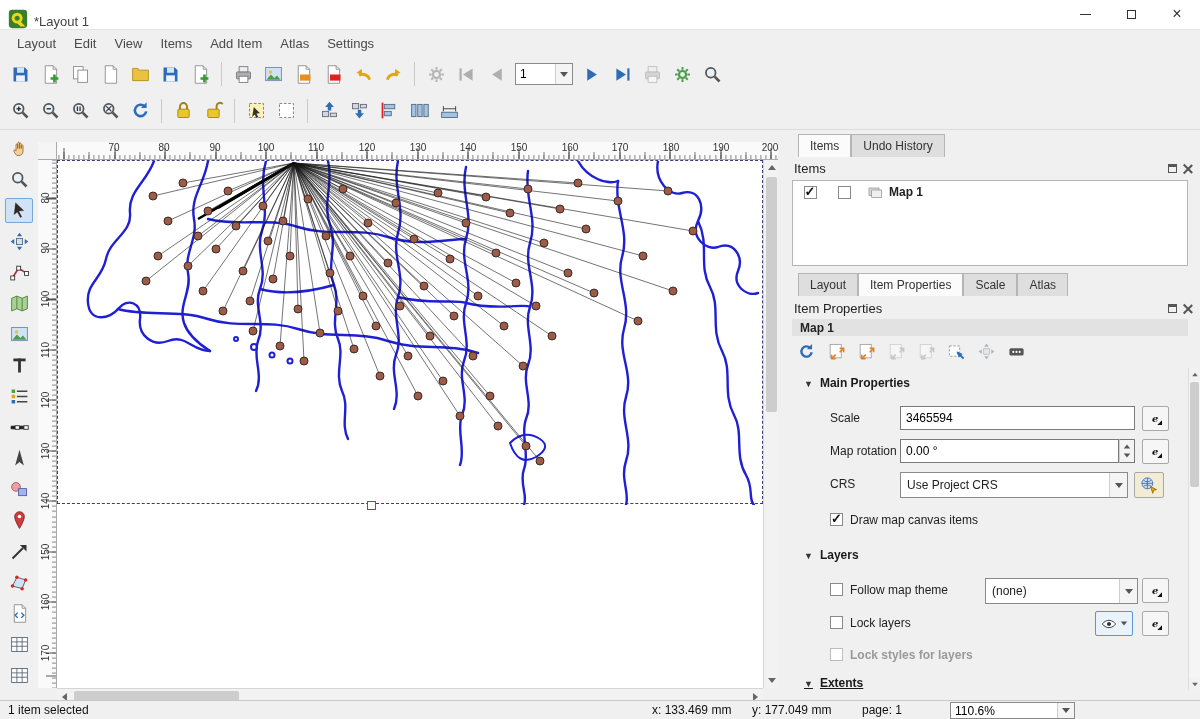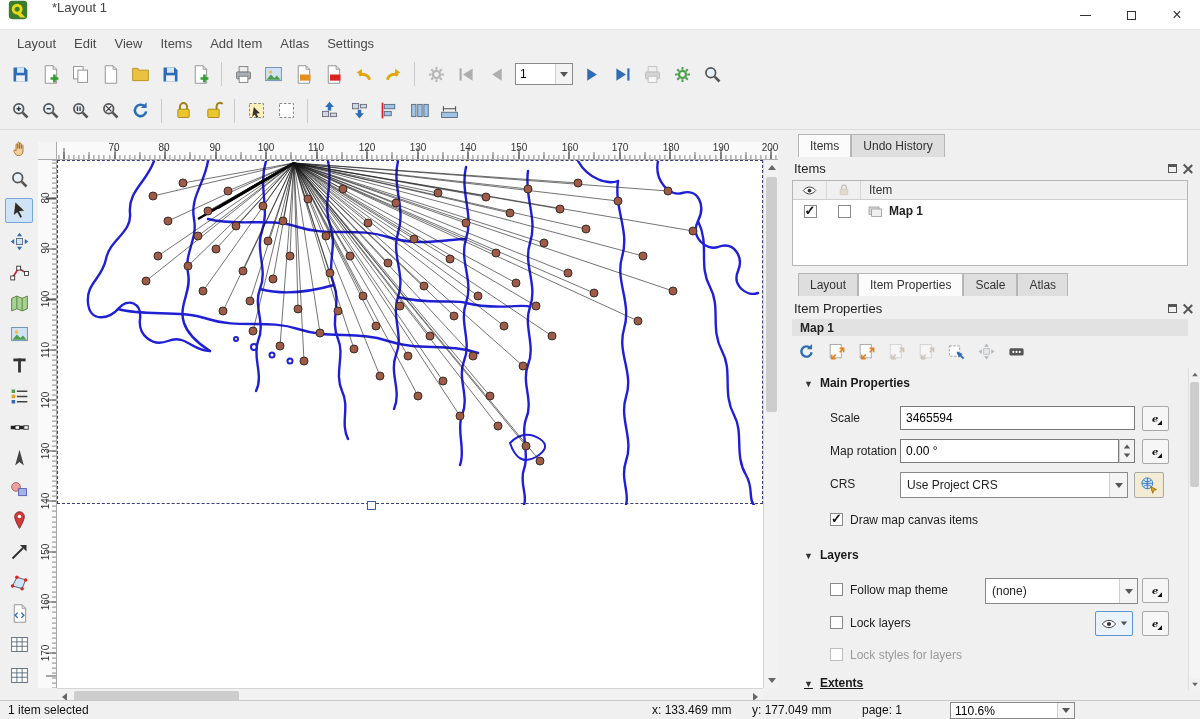--- a/index.html
+++ b/index.html
@@ -2,21 +2,21 @@
 <html><head>
 <meta charset="utf-8">
 <style>
   * { box-sizing: border-box; margin: 0; padding: 0; }
   html,body { width:1200px; height:719px; }
   body { font-family:"Liberation Sans",sans-serif; font-size:12px; color:#222;
          background:#f0f0f0; position:relative; overflow:hidden; }
 
   
   .titlebar { position:absolute; left:0; top:0; width:1200px; height:30px; background:#fff;
-              display:flex; align-items:flex-start; border-bottom:1px solid #e5e5e5;gap:18px; }
+              display:flex; align-items:flex-end; border-bottom:1px solid #e5e5e5; }
   .appicon { width:20px; height:20px; margin:0 6px 0 8px; }
   .wtitle { font-size:13px; color:#444; }
   .wbtns { margin-left:auto; display:flex; }
   .wbtn { width:46px; height:30px; display:flex; align-items:center; justify-content:center; color:#333; }
   .glyph-min { width:11px; height:1px; background:#333; }
   .glyph-max { width:9px; height:9px; border:1px solid #333; }
   .glyph-close { font-size:16px; line-height:1; color:#333; }
 
   
   .menubar { position:absolute; left:0; top:30px; width:1200px; height:26px; background:#f0f0f0;
@@ -115,21 +115,21 @@
   .subbar { position:absolute; left:2px; width:396px; height:17px; background:#e2e2e2; display:flex; align-items:center; padding-left:8px; font-weight:bold; }
   .props-toolbar { position:absolute; left:4px; display:flex; gap:6px; align-items:center; }
   .props-toolbar .tbtn { width:24px; height:24px; }
   .props-toolbar .ic { width:19px; height:19px; }
 
   .scrollarea { position:absolute; left:0; top:238px; width:398px; height:322px; overflow:hidden; background:#f0f0f0; }
   .ghead { position:absolute; left:14px; display:flex; align-items:flex-end; gap:7px; font-weight:bold; color:#1a1a1a; }
   .garrow::before { content:"▼"; font-size:9px; color:#333; }
   .prow { position:absolute; left:0; width:100%; height:26px; }
   .plabel { position:absolute; left:40px; top:5px; color:#222; }
-  .plabel.gray { color:#9a9a9a; }
+  .plabel.gray { color:#9a9a9a;font-weight:bold; }
   .tinput { position:absolute; border:1px solid #7a7a7a; background:#fff; height:24px; font:12px "Liberation Sans",sans-serif; padding:0 5px; }
   .spinbtns { position:absolute; width:16px; height:24px; border:1px solid #7a7a7a; border-left:1px solid #cfcfcf; background:#f4f4f4; display:flex; flex-direction:column; align-items:center; justify-content:space-evenly; }
   .spinbtns .tri-up { border-bottom-color:#555; transform:scale(.8); }
   .spinbtns .tri-down { border-top-color:#555; transform:scale(.8); }
   .pcombo { position:absolute; height:26px; }
   .pcombo .cval { position:absolute; left:6px; top:5px; right:20px; overflow:hidden; white-space:nowrap; }
   .pcombo .cbtn { position:absolute; right:0; top:0; width:18px; height:100%; display:flex; align-items:center; justify-content:center; border-left:1px solid #cfcfcf; background:#f4f4f4; }
   .obtn { position:absolute; width:27px; height:25px; border:1px solid #a8a8a8; background:#f6f6f6; border-radius:2px; display:flex; align-items:center; justify-content:center; }
   .obtn .ic { width:16px; height:16px; }
   .crsbtn { position:absolute; width:30px; height:26px; border:1px solid #a8a8a8; background:#f3ecd4; border-radius:2px; display:flex; align-items:center; justify-content:center; }
@@ -955,33 +955,20 @@
 
   <div class="panel-title-row" style="top:28px;">
     <span class="panel-title">Items</span>
     <div class="mini-icons">
       <div class="mini-dock"></div>
       <div class="mini-close"></div>
     </div>
   </div>
 
   <div class="items-tree">
-    <div class="tree-head">
-      <div class="th-c1">
-          <svg class="ic" style="width:15px;height:15px">
-            <use href="#i-eye"></use>
-          </svg>
-        </div>
-      <div class="th-c2">
-          <svg class="ic dis" style="width:14px;height:14px">
-            <use href="#i-lock"></use>
-          </svg>
-        </div>
-      <div class="th-c3">Item</div>
-    </div>
     <div class="tree-row">
       <div class="tr-c1">
           <span class="cb checked"></span>
         </div>
       <div class="tr-c2">
           <span class="cb"></span>
         </div>
       <div class="tr-c3">
         <svg class="ic" style="width:16px;height:16px">
             <use href="#i-layeritem"></use>

